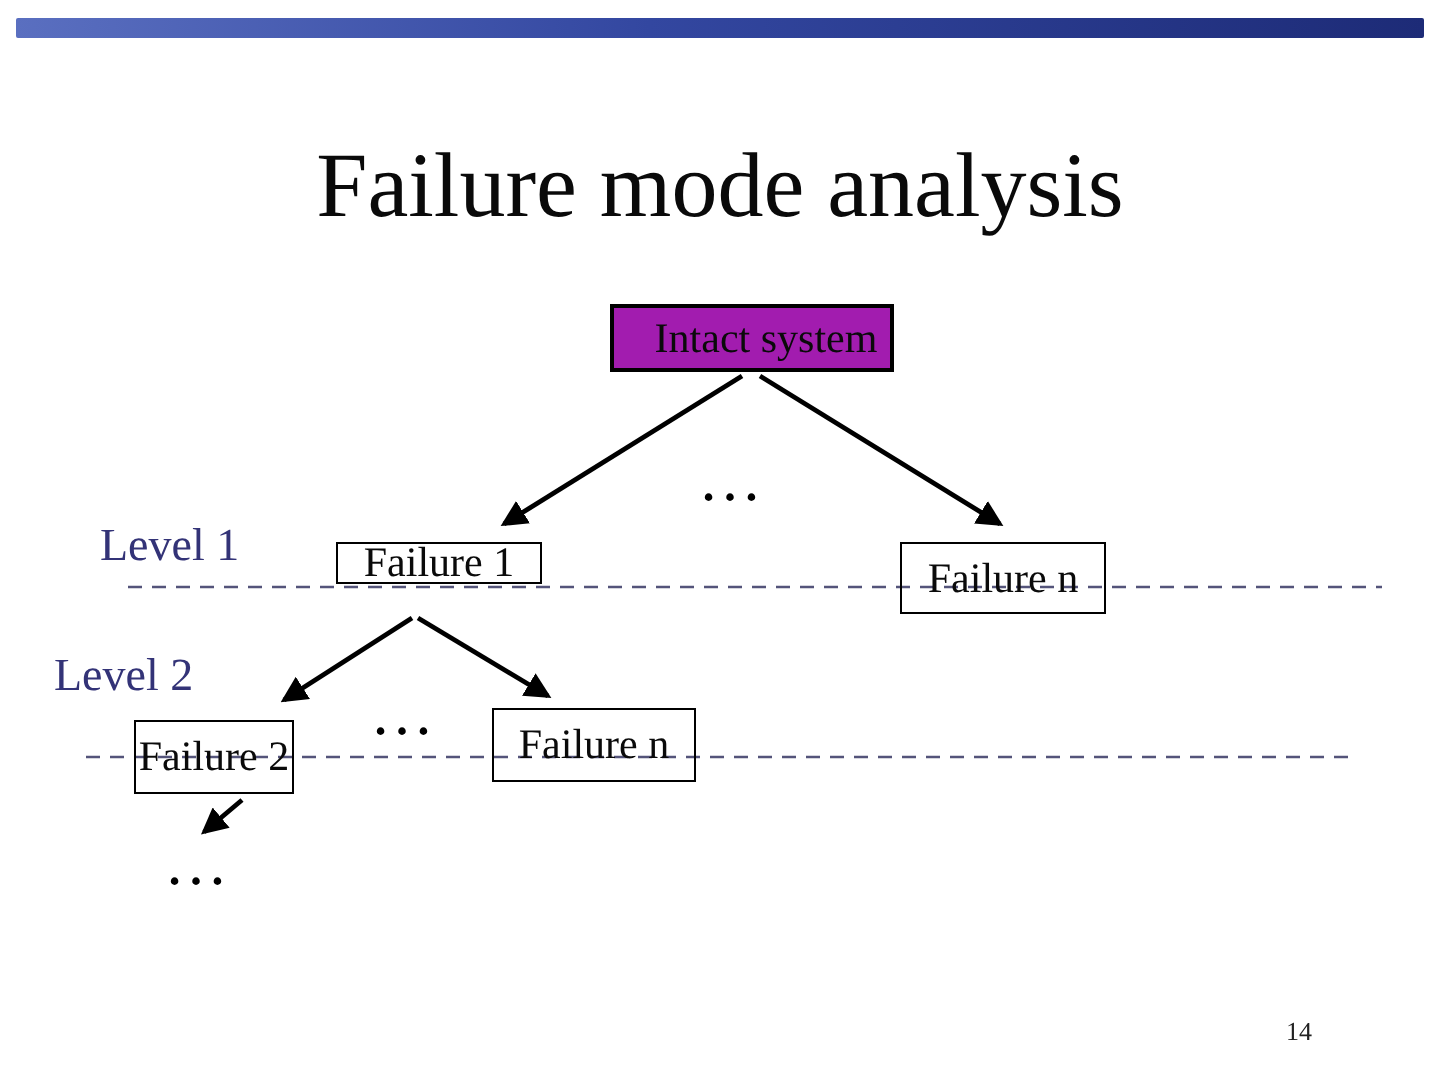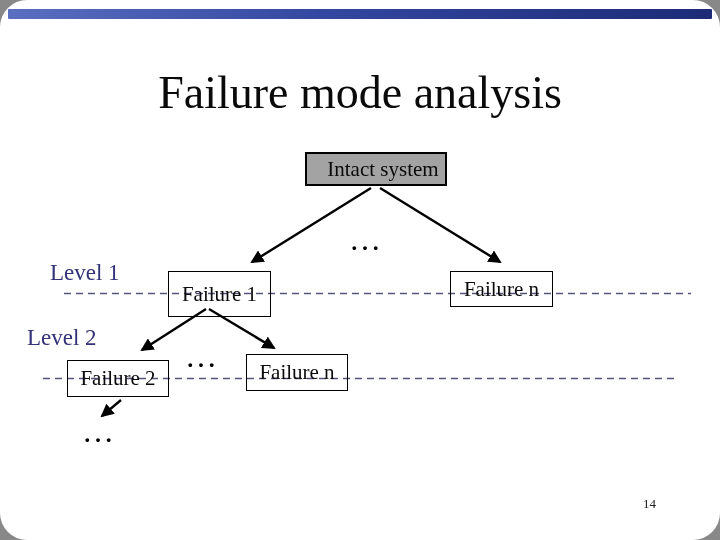--- a/index.html
+++ b/index.html
@@ -2,64 +2,63 @@
 <html><head>
 <meta charset="utf-8">
 <style>
   html,body{margin:0;padding:0;background:#888;}
   .slide{
     position:relative;
     width:720px;height:540px;
     background:#ffffff;
     overflow:hidden;
     font-family:"Liberation Serif","DejaVu Serif",serif;
-    border-radius:27px;
   }
   .top-bar{
     position:absolute;left:8px;top:9px;width:704px;height:10px;
     background:linear-gradient(90deg,#5a6fc0 0%,#3347a0 45%,#1d2b77 100%);
     border-radius:1px;
   }
   .title{
     position:absolute;left:0;right:0;top:66px;
     margin:0;text-align:center;
     font-size:46px;font-weight:400;color:#0a0a0a;
     letter-spacing:0px;
   }
   .connector-layer{position:absolute;left:0;top:0;width:720px;height:540px;}
   .node{
     position:absolute;
     display:flex;align-items:center;justify-content:center;
     border:2px solid #000;background:transparent;
     font-size:21px;color:#0a0a0a;white-space:nowrap;
     box-sizing:border-box;
   }
-  .node-root{left:305px;top:152px;width:142px;height:34px;background:#a3a3a3;padding-left:14px;}
-  .node-f1 {left:168px;top:271px;width:103px;height:46px;border-width:1.5px;}
+  .node-root{left:305px;top:152px;width:142px;height:34px;background:#a21caf;padding-left:14px;}
+  .node-f1 {left:168px;top:271px;width:103px;height:21px;border-width:1.5px;}
   .node-fn1{left:450px;top:271px;width:103px;height:36px;border-width:1.5px;}
-  .node-f2 {left:67px; top:360px;width:102px;height:37px;border-width:1.5px;}
+  .node-f2 {left:67px; top:360px;width:80px;height:37px;border-width:1.5px;}
   .node-fn2{left:246px;top:354px;width:102px;height:37px;border-width:1.5px;}
   .ellipsis{
     position:absolute;font-size:32px;color:#000;line-height:1;
     letter-spacing:2px;
   }
   .ellipsis-top{left:349px;top:223px;}
   .ellipsis-mid{left:185px;top:340px;}
   .ellipsis-bottom{left:82px;top:415px;}
   .level-label{
     position:absolute;font-size:23px;color:#333377;line-height:1;
   }
   .level-1-label{left:50px;top:261px;}
   .level-2-label{left:27px;top:326px;}
   .footer-label{
     position:absolute;left:37px;top:462px;
     font-size:25px;color:#333377;line-height:1;
   }
   .page-number{
-    position:absolute;left:643px;top:497px;
+    position:absolute;left:643px;top:509px;
     font-size:13px;color:#222;line-height:1;
   }
 </style>
 </head>
 <body>
 
 <div class="slide">
 
   <div class="top-bar"></div>
 

